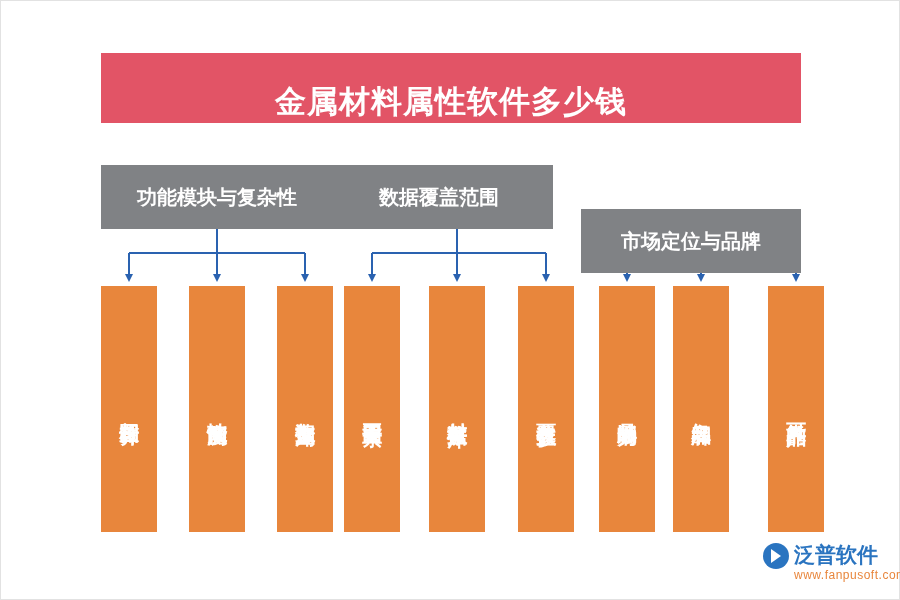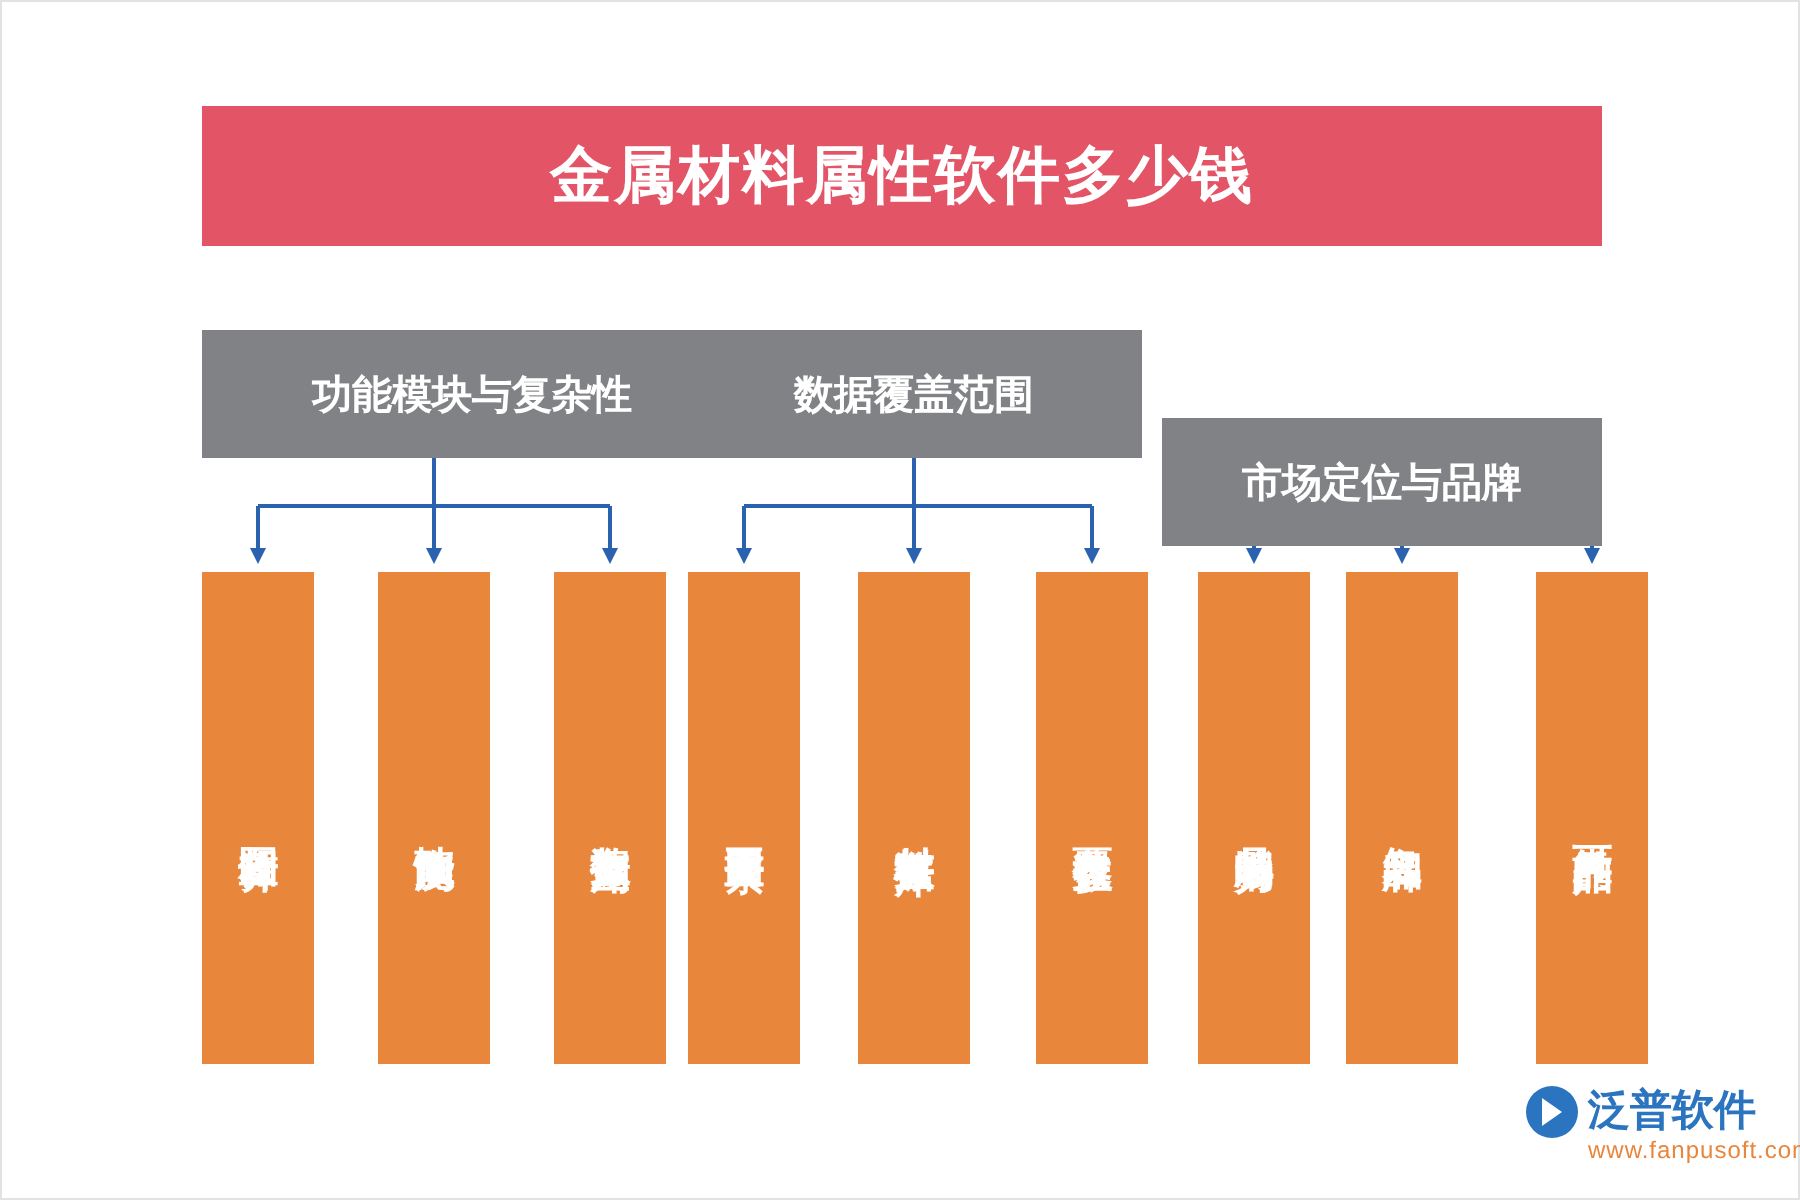--- a/index.html
+++ b/index.html
@@ -23,21 +23,21 @@
   }
   
   .title-banner {
     position: absolute;
     left: 100px;
     top: 52px;
     width: 700px;
     height: 70px;
     background: #e25466;
     display: flex;
-    align-items: center;
+    align-items: flex-end;
     justify-content: center;
   }
   .title-text {
     color: #ffffff;
     font-family: "DejaVu Serif", "Liberation Serif", serif;
     font-weight: bold;
     font-size: 31px;
     letter-spacing: 1px;
     white-space: nowrap;
   }
@@ -51,22 +51,22 @@
     align-items: center;
     justify-content: center;
   }
   .cat-text {
     color: #ffffff;
     font-family: "DejaVu Serif", "Liberation Serif", serif;
     font-weight: bold;
     font-size: 20px;
     white-space: nowrap;
   }
-  #cat-0 { left: 100px;  width: 232px; padding-left: 19px; }
-  #cat-1 { left: 342px;  width: 228px; }
+  #cat-0 { left: 100px;  width: 232px; }
+  #cat-1 { left: 324px;  width: 228px; }
   #cat-2 { left: 580px;  width: 220px; margin-top: 44px; }
 
   
   .leaf-box {
     position: absolute;
     top: 285px;
     width: 56px;
     height: 246px;
     background: #e8863c;
     display: flex;

